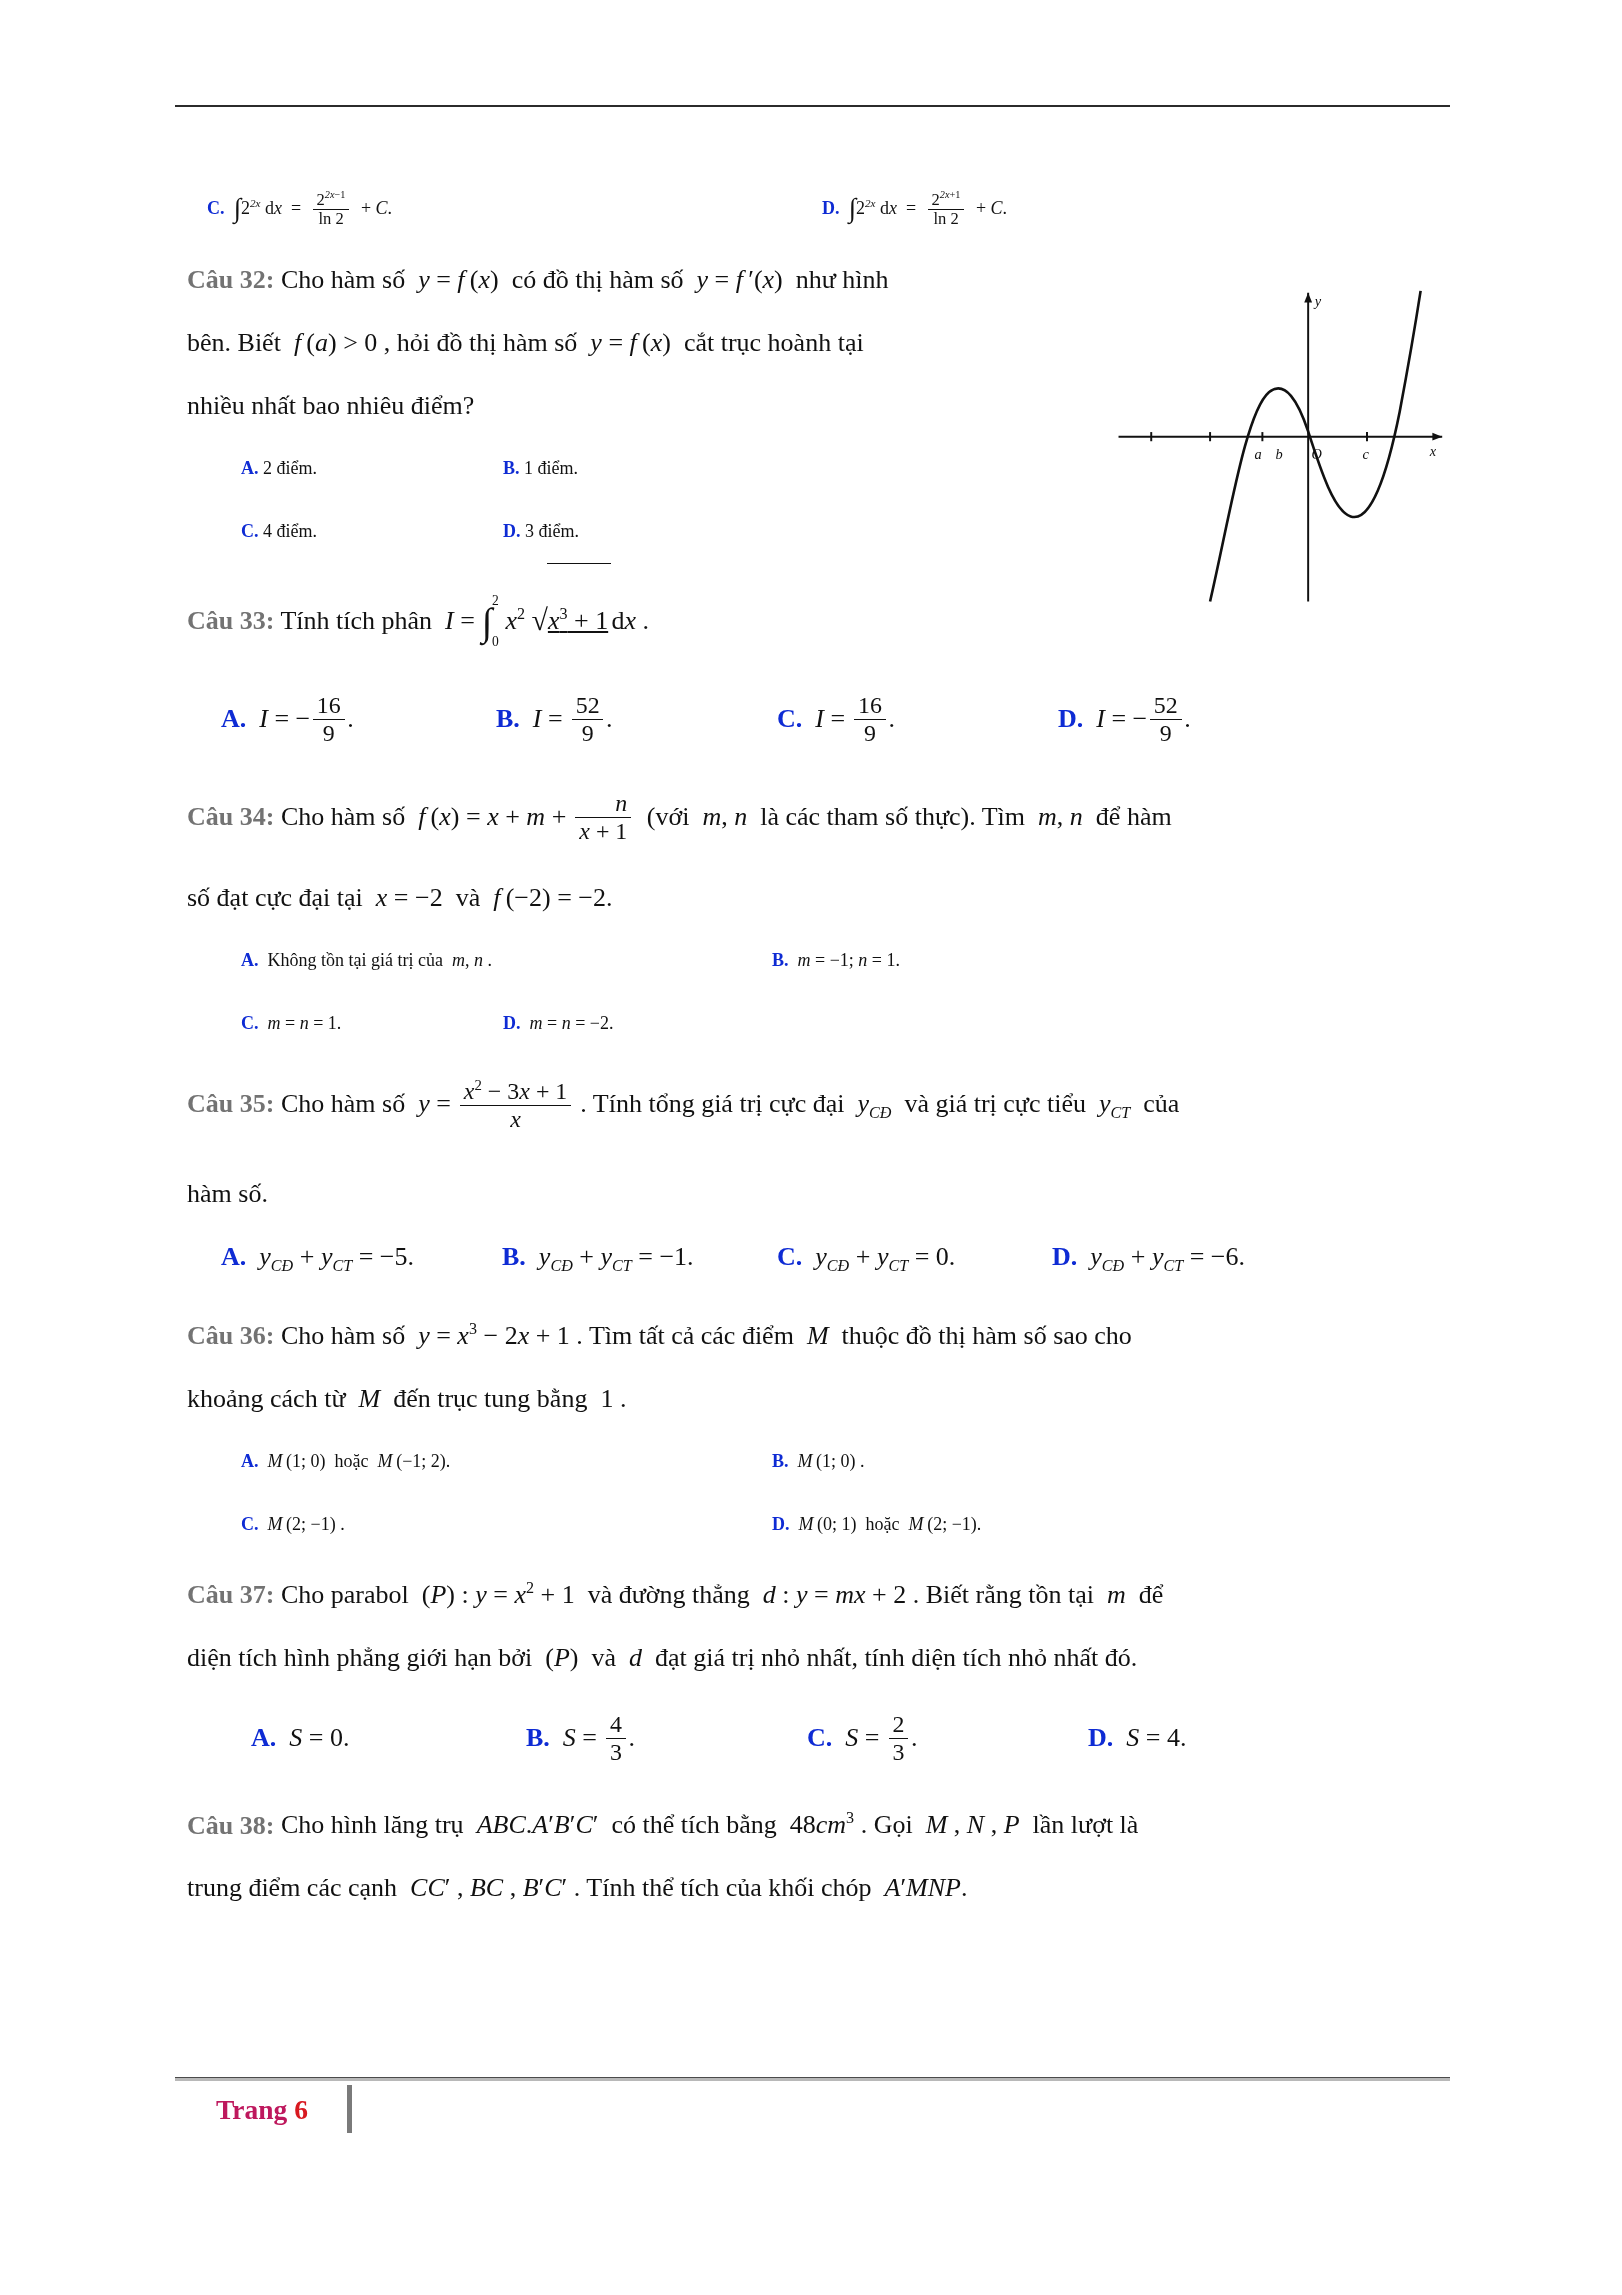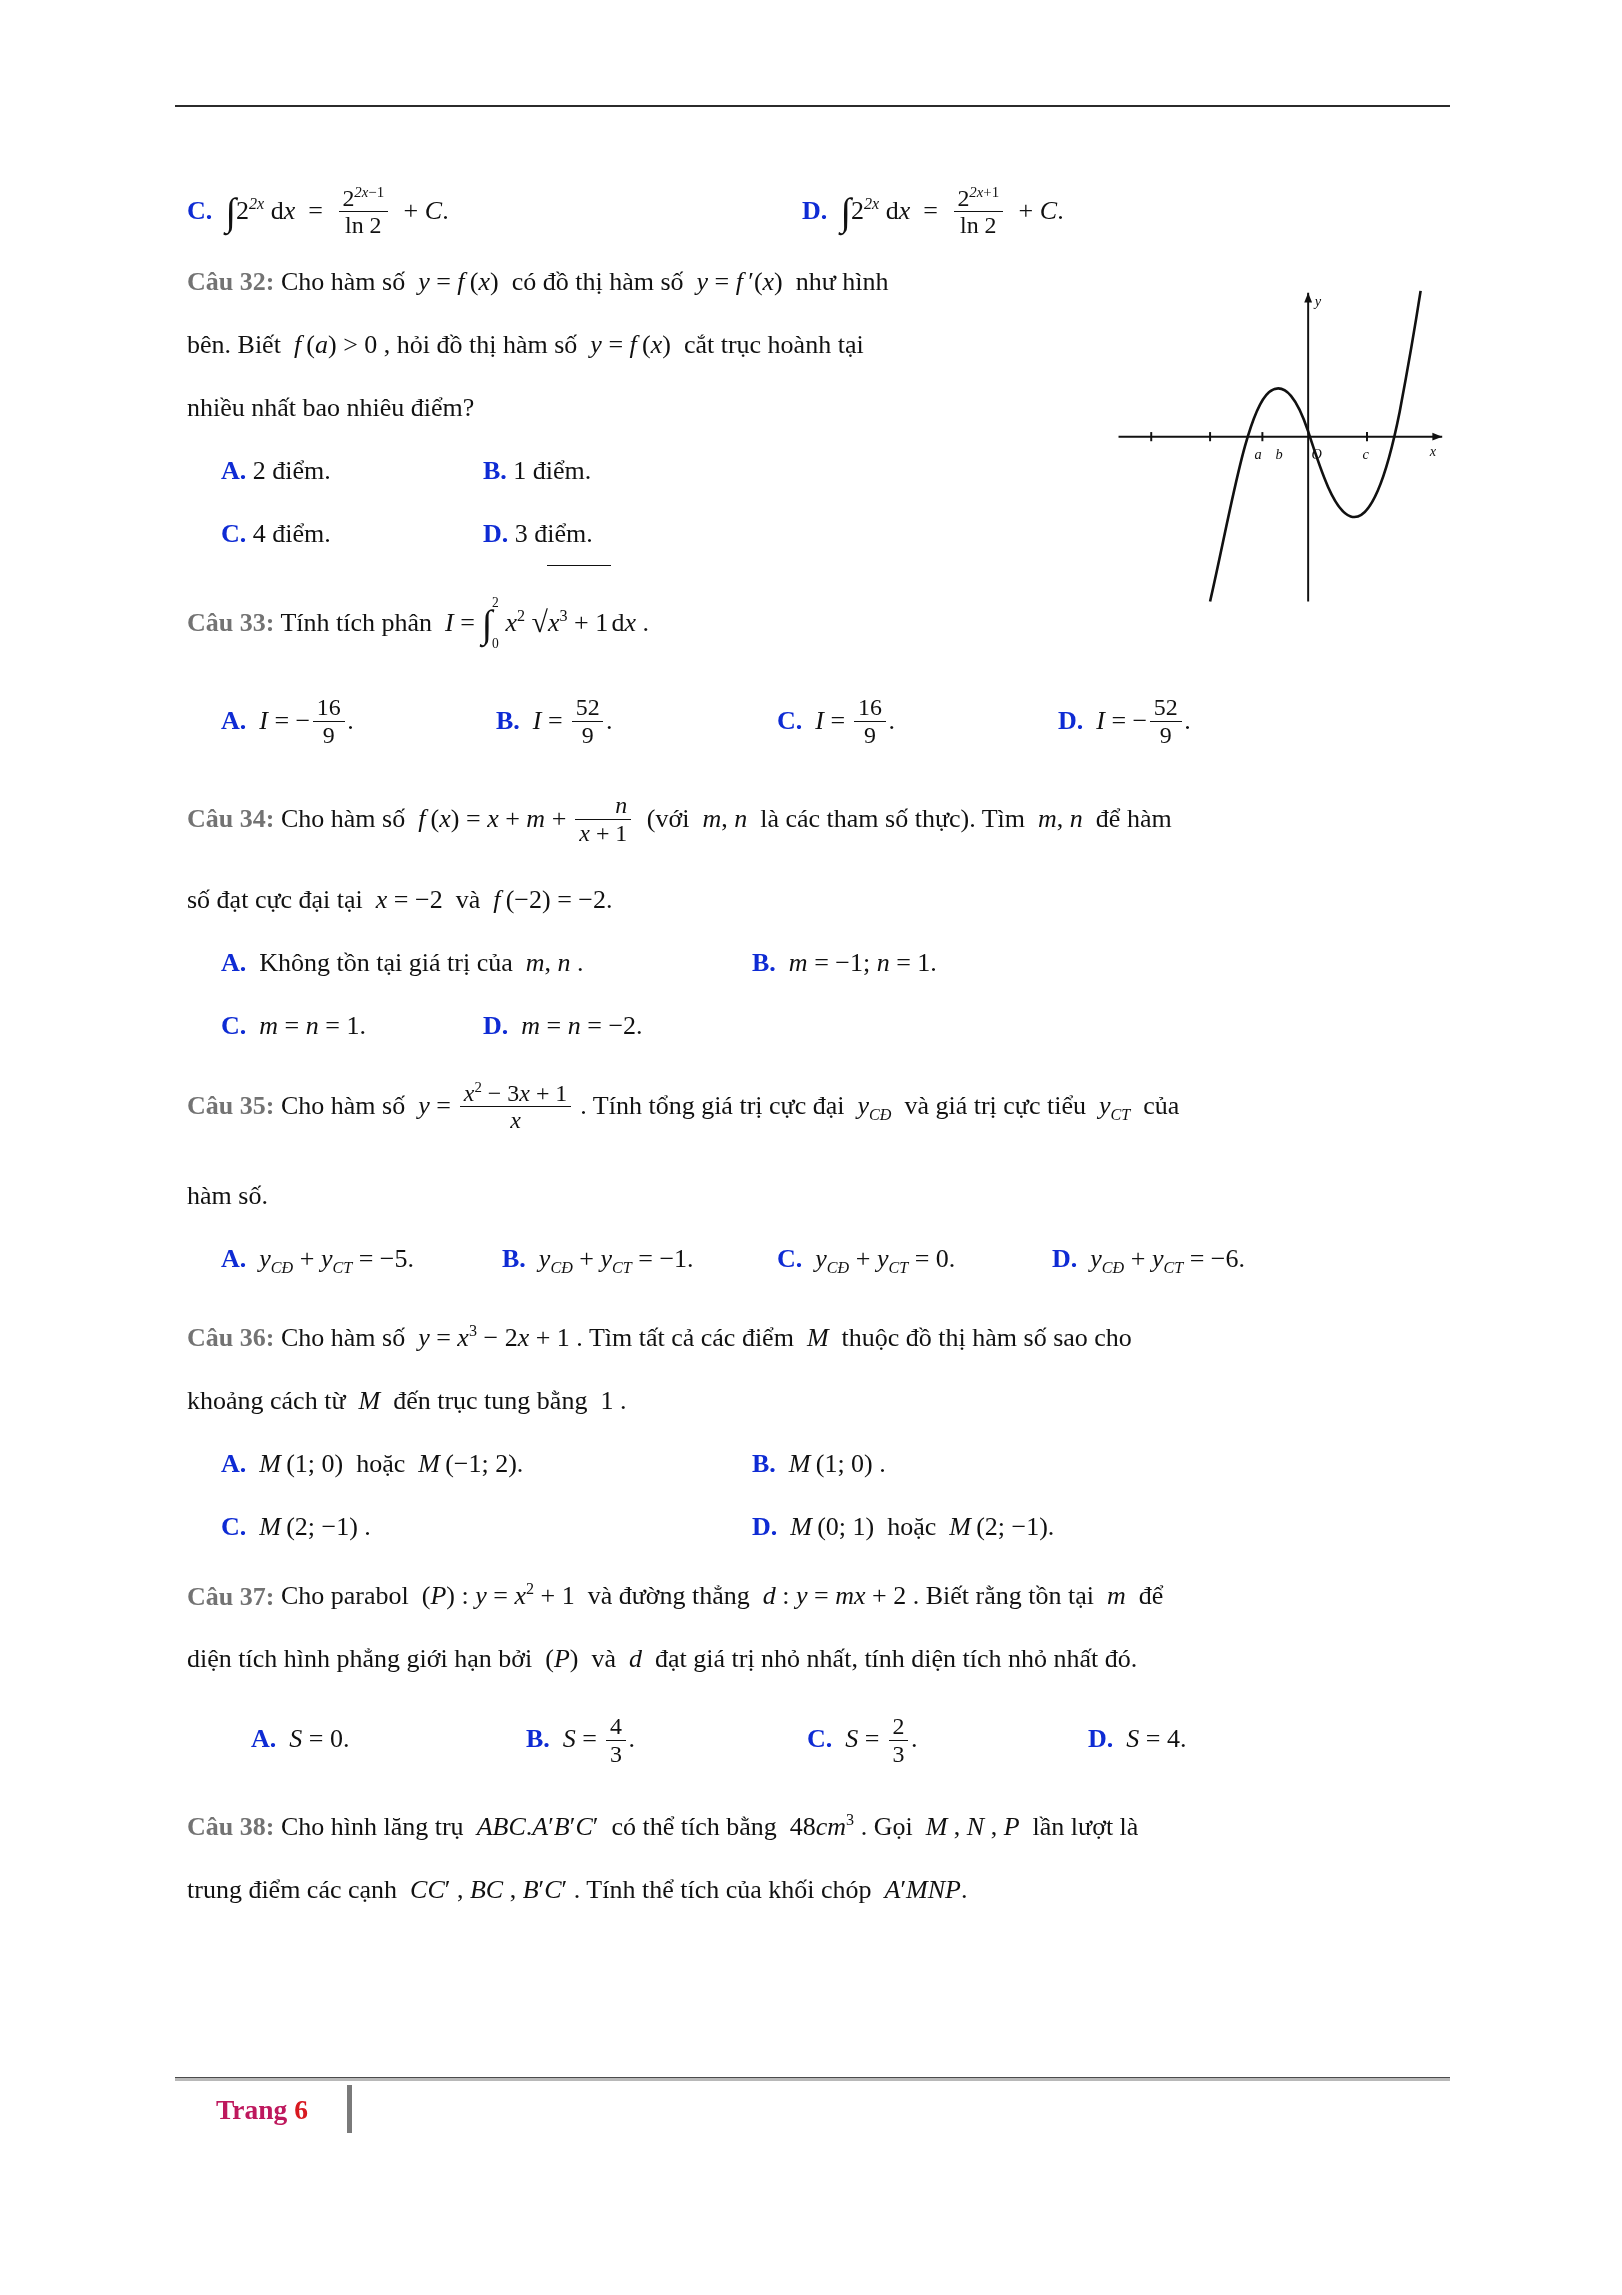--- a/index.html
+++ b/index.html
@@ -86,26 +86,28 @@
     position: relative;
     top: -1.3px;
   }
   .intlim .up { display: block; }
   .intlim .lo { display: block; margin-top: 2.0em; }
   .sqrt {
     display: inline-block;
     border-top: 1.3px solid #111;
     padding: 1.3px 3.3px 0 1.3px;
     margin-left: -1.3px;
+    text-decoration: underline;
   }
   .radical { display: inline-block; font-size: 1.15em; position: relative; top: 1.3px; }
   .row2 {
     display: flex;
-    font-size: 26px;
+    font-size: 18px;
     line-height: 63px;
+    margin-left: 20px;
   }
   .row2 > div { white-space: nowrap; }
   .row4 {
     display: flex;
     font-size: 26px;
     line-height: 63px;
   }
   .row4 > div { white-space: nowrap; }
   .indent { padding-left: 34px; }
   .graph {

